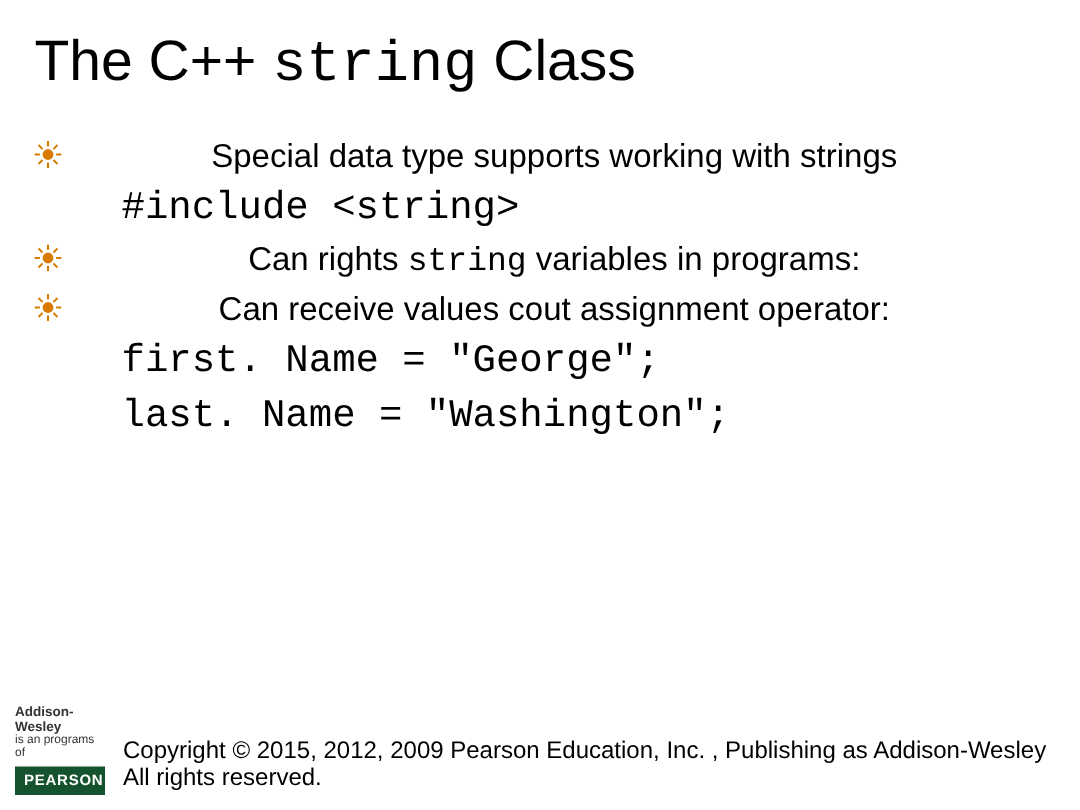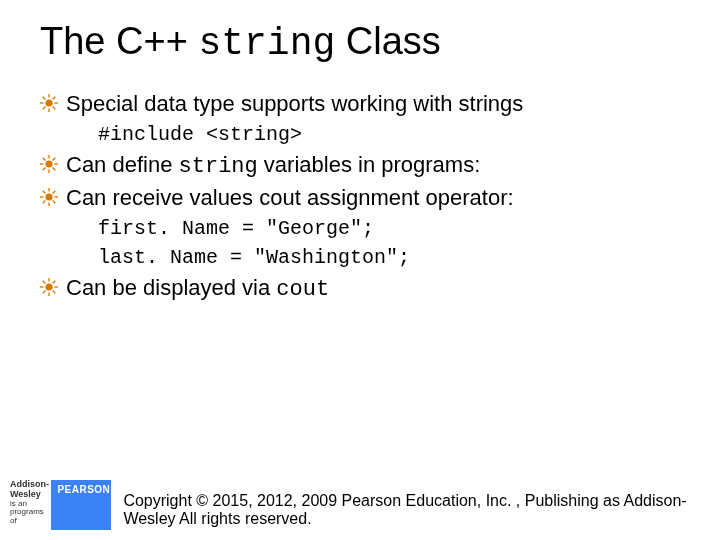--- a/index.html
+++ b/index.html
@@ -5,78 +5,79 @@
     * { margin: 0; padding: 0; box-sizing: border-box; }
     body {
       width: 720px;
       height: 540px;
       background: #fff;
       font-family: Arial, Helvetica, sans-serif;
       position: relative;
       overflow: hidden;
     }
     .slide {
-      padding: 20px 30px 0 40px;
+      padding: 20px 30px 0 23px;
     }
     .title {
       font-size: 38px;
       color: #000;
       margin-bottom: 24px;
       font-weight: normal;
     }
     .title .code { font-family: "Courier New", Courier, monospace; }
     .content {
       font-size: 22px;
       color: #000;
       line-height: 1.35;
     }
     .bullet-row {
       display: flex;
       align-items: flex-start;
       margin-bottom: 2px;
+      text-align: center;
     }
     .bullet-icon {
       flex: 0 0 auto;
       width: 18px;
       height: 18px;
       margin-right: 8px;
       margin-top: 5px;
     }
     .bullet-icon svg { display: block; }
     .bullet-text { flex: 1; }
     .code-line {
       font-family: "Courier New", Courier, monospace;
-      font-size: 20px;
+      font-size: 26px;
       margin-left: 58px;
       margin-bottom: 2px;
       white-space: pre;
     }
     .code-inline { font-family: "Courier New", Courier, monospace; }
     .footer {
       position: absolute;
       bottom: 10px;
       left: 10px;
       right: 10px;
       display: flex;
       align-items: flex-end;
     }
     .logo-stack {
       display: flex;
-      flex-direction: row;
+      flex-direction: column;
       margin-right: 12px;
     }
     .aw-logo {
       font-size: 8px;
       color: #333;
       line-height: 1.1;
       margin-bottom: 4px;
     }
     .aw-logo .brand { font-weight: bold; font-size: 9px; }
     .pearson-badge {
-      background: #3b82f6;
+      background: #14532d;
       color: #fff;
       font-size: 10px;
       font-weight: bold;
       padding: 4px 6px;
       letter-spacing: 0.5px;
       width: 60px;
       text-align: center;
     }
     .copyright {
       font-size: 16px;
@@ -124,21 +125,21 @@
               <line x1="0" y1="10" x2="4" y2="10"></line>
               <line x1="16" y1="10" x2="20" y2="10"></line>
               <line x1="3" y1="3" x2="6" y2="6"></line>
               <line x1="14" y1="14" x2="17" y2="17"></line>
               <line x1="14" y1="6" x2="17" y2="3"></line>
               <line x1="3" y1="17" x2="6" y2="14"></line>
             </g>
           </svg>
       </span>
       <span class="bullet-text">
-        <span>Can define </span><span class="code-inline">string</span><span> variables in programs:</span>
+        <span>Can rights </span><span class="code-inline">string</span><span> variables in programs:</span>
       </span>
     </div>
 
     <div class="bullet-row">
       <span class="bullet-icon">
         <svg viewBox="0 0 20 20">
             <circle cx="10" cy="10" r="4" fill="#d97a00"></circle>
             <g stroke="#d97a00" stroke-width="1.5">
               <line x1="10" y1="0" x2="10" y2="4"></line>
               <line x1="10" y1="16" x2="10" y2="20"></line>
@@ -149,40 +150,20 @@
               <line x1="14" y1="6" x2="17" y2="3"></line>
               <line x1="3" y1="17" x2="6" y2="14"></line>
             </g>
           </svg>
       </span>
       <span class="bullet-text">Can receive values cout assignment operator:</span>
     </div>
     <div class="code-line">first. Name = "George";</div>
     <div class="code-line">last. Name = "Washington";</div>
 
-    <div class="bullet-row">
-      <span class="bullet-icon">
-        <svg viewBox="0 0 20 20">
-            <circle cx="10" cy="10" r="4" fill="#d97a00"></circle>
-            <g stroke="#d97a00" stroke-width="1.5">
-              <line x1="10" y1="0" x2="10" y2="4"></line>
-              <line x1="10" y1="16" x2="10" y2="20"></line>
-              <line x1="0" y1="10" x2="4" y2="10"></line>
-              <line x1="16" y1="10" x2="20" y2="10"></line>
-              <line x1="3" y1="3" x2="6" y2="6"></line>
-              <line x1="14" y1="14" x2="17" y2="17"></line>
-              <line x1="14" y1="6" x2="17" y2="3"></line>
-              <line x1="3" y1="17" x2="6" y2="14"></line>
-            </g>
-          </svg>
-      </span>
-      <span class="bullet-text">
-        <span>Can be displayed via </span><span class="code-inline">cout</span><span></span>
-      </span>
-    </div>
 
   </div>
 </div>
 
 <div class="footer">
   <div class="logo-stack">
     <div class="aw-logo">
       <div class="brand">Addison-Wesley</div>
       <div>is an programs of</div>
     </div>

